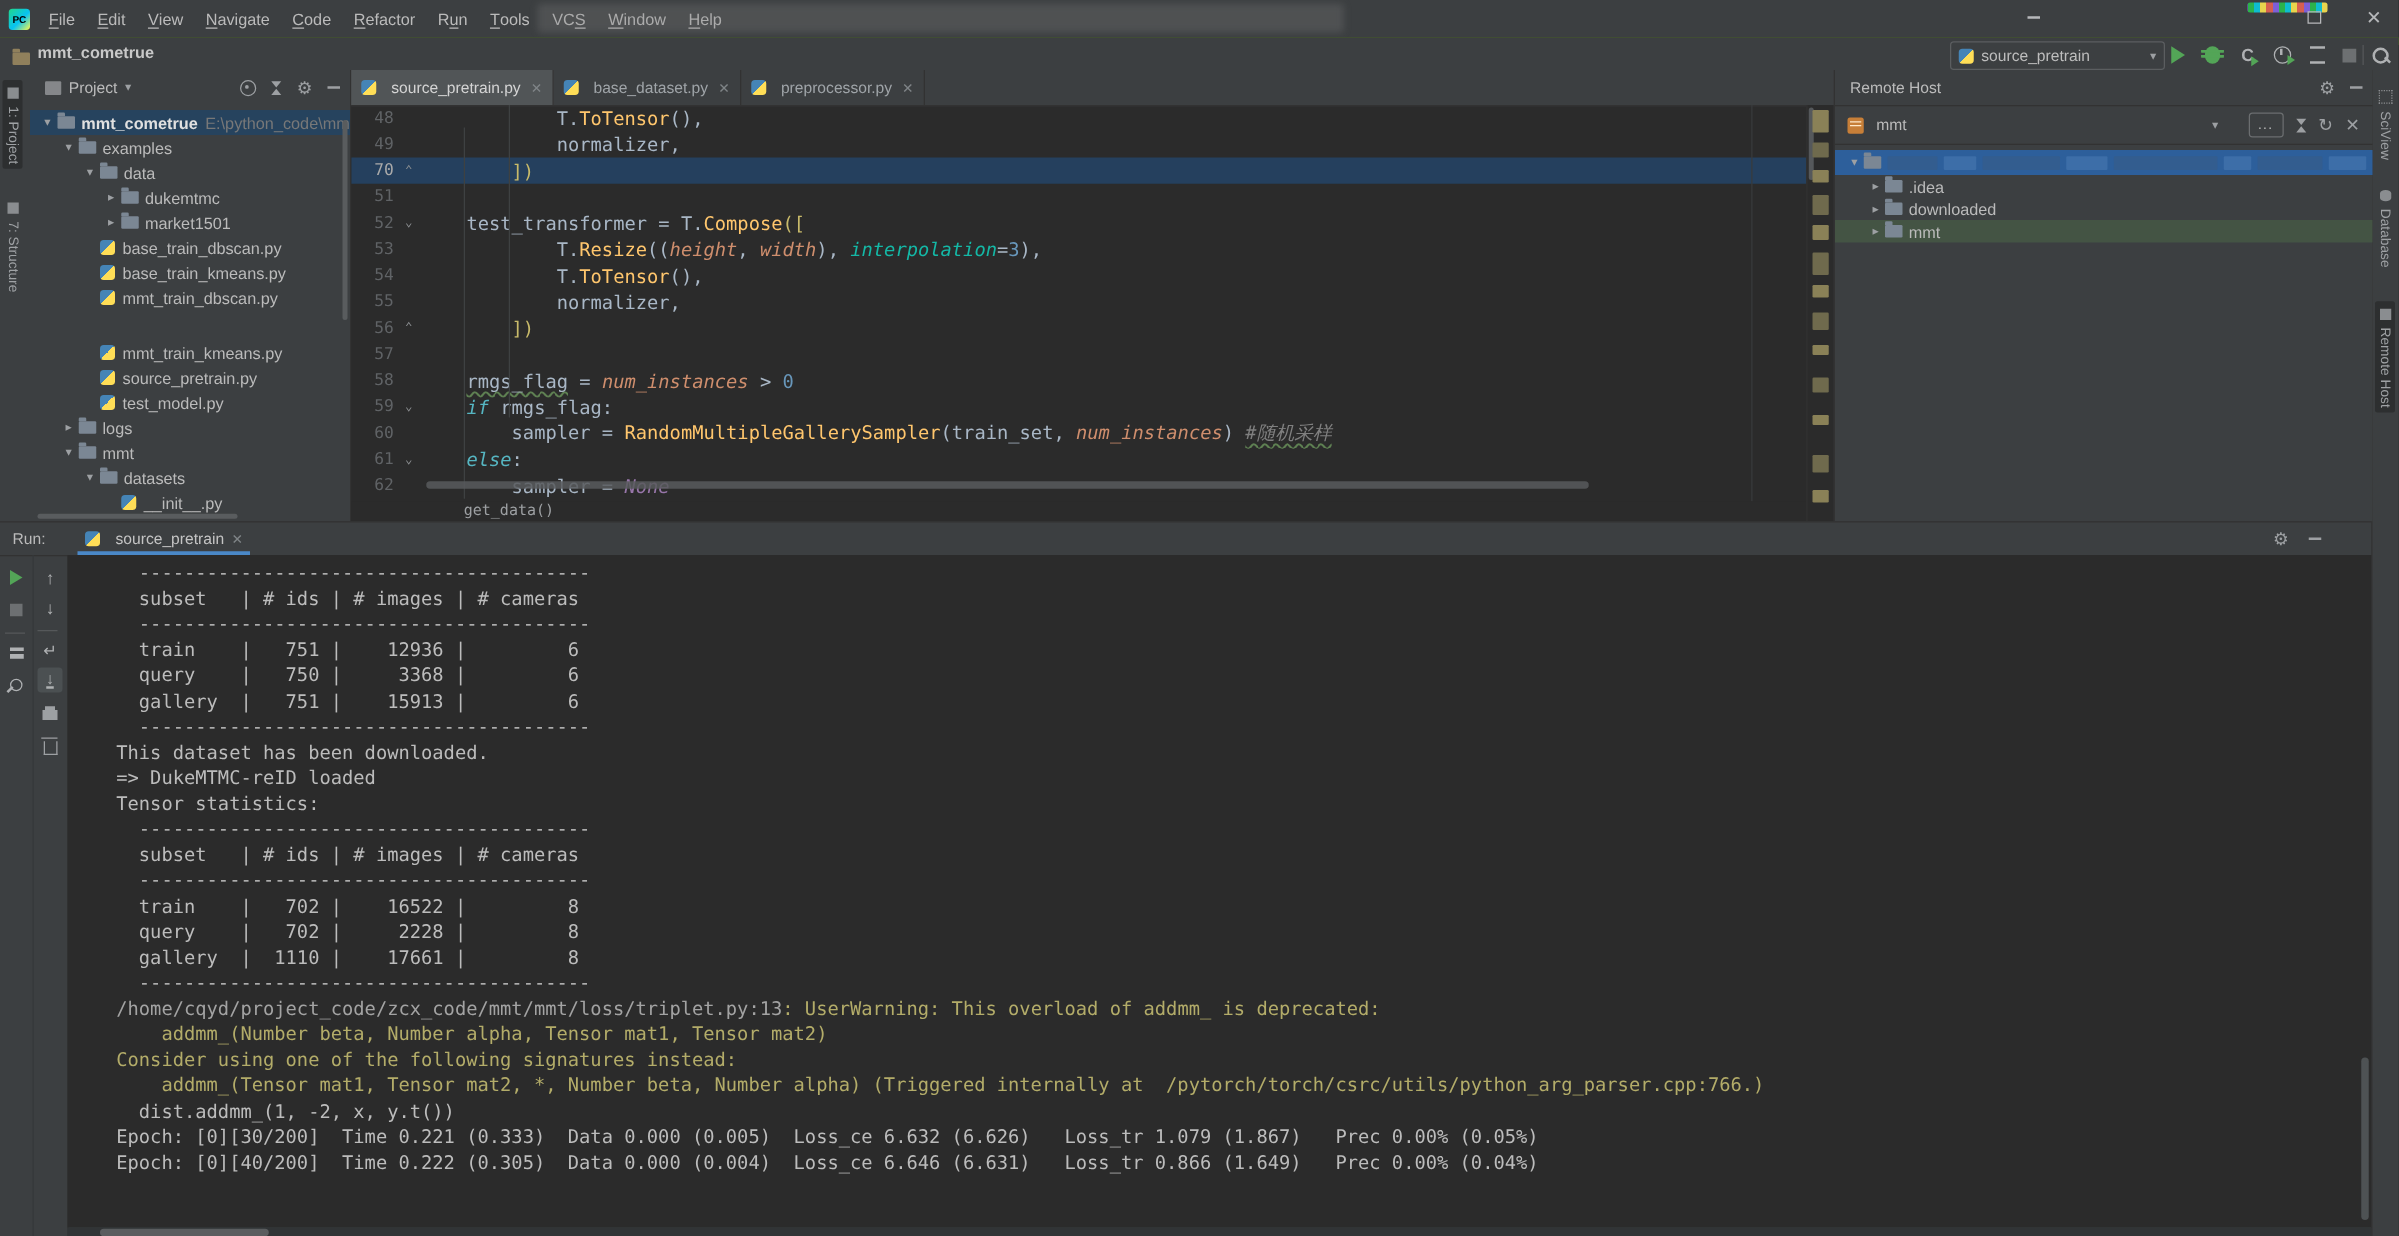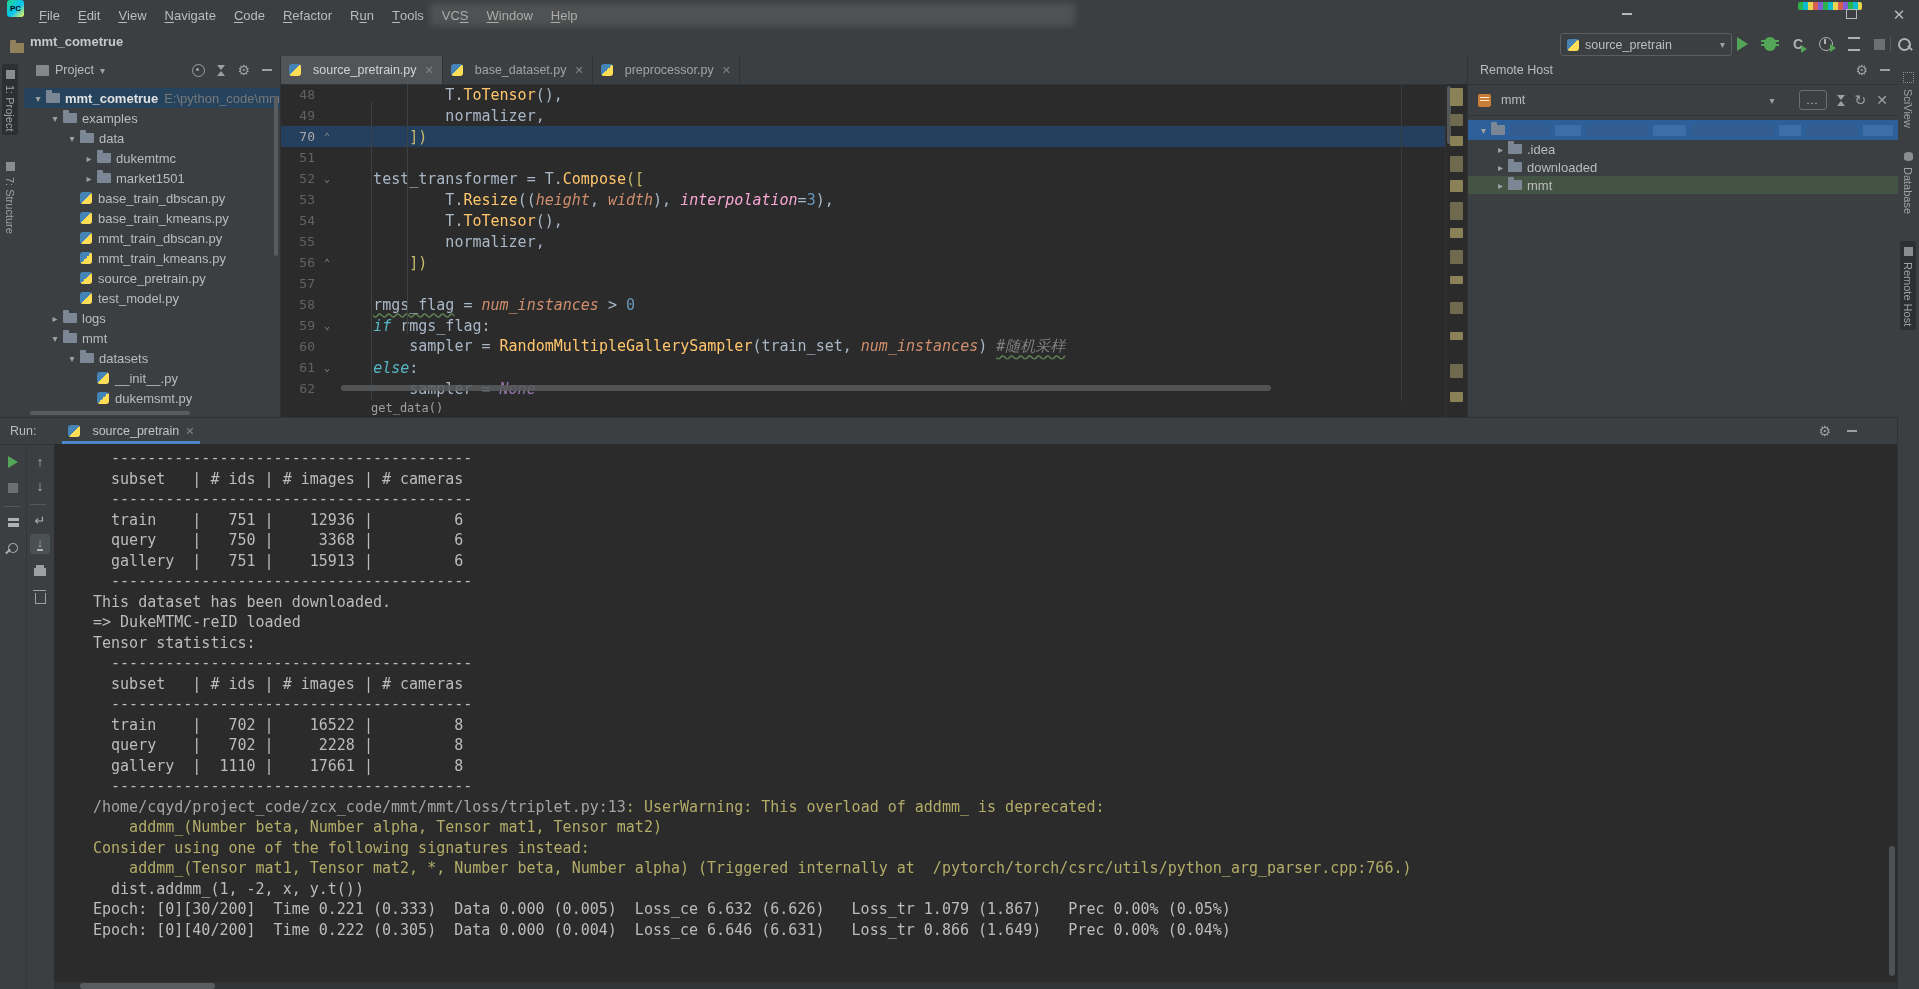--- a/index.html
+++ b/index.html
@@ -1,21 +1,21 @@
 <!DOCTYPE html>
 <html><head>
 <meta charset="utf-8">
 <style>
   html,body{margin:0;padding:0;background:#2b2b2b;}
   body{width:1919px;height:989px;position:relative;overflow:hidden;
        font-family:"Liberation Sans",sans-serif;color:#bbbbbb;
        -webkit-font-smoothing:antialiased;}
   .abs{position:absolute;}
   
-  #menubar{left:0;top:0;width:1919px;height:30px;background:#3c3f41;border-bottom:6px solid #4d7c0f;display:flex;align-items:flex-start;}
+  #menubar{left:0;top:0;width:1919px;height:30px;background:#3c3f41;border-bottom:6px solid #4d7c0f;display:flex;align-items:center;}
   #pc-logo{width:17px;height:17px;margin:0 6px 0 7px;border-radius:3px;
      background:linear-gradient(135deg,#21d789,#07c3f2 55%,#fcf84a);
      display:flex;align-items:center;justify-content:center;color:#000;font-size:8px;font-weight:bold;}
   .menu-item{padding:0 9px;font-size:13px;color:#bbbbbb;height:30px;display:flex;align-items:center;cursor:default;}
   .menu-item .mn{text-decoration:underline;text-underline-offset:2px;}
   #blur-band{left:430px;top:3px;width:645px;height:23px;background:rgba(130,130,130,.28);filter:blur(3px);border-radius:3px;}
   #color-strip{left:1798px;top:2px;width:64px;height:8px;border-radius:2px;
      background:repeating-linear-gradient(90deg,#2bb24c 0 5px,#0fbccf 5px 10px,#e8d44d 10px 15px,#d75f4f 15px 20px,#7d5fd7 20px 25px);}
   .win-btn{width:30px;height:24px;top:2px;display:flex;align-items:center;justify-content:center;color:#b6b8ba;}
   .wb-min{width:10px;height:2px;background:#b6b8ba;}
@@ -85,21 +85,21 @@
   #code-area{position:absolute;left:0;top:28px;right:22px;bottom:16px;overflow:hidden;
      font-family:"DejaVu Sans Mono",monospace;font-size:15px;}
   .code-line{height:21px;display:flex;align-items:center;white-space:pre;}
   .code-line.cur{background:#25405e;}
   .lnum{width:34px;flex:none;text-align:right;color:#606366;font-size:13px;padding-right:4px;}
   .code-line.cur .lnum{color:#a9a9a9;}
   .fold{width:16px;flex:none;text-align:center;color:#8c8f92;font-size:10px;}
   .ctext{padding-left:2px;}
   .sd{color:#a9b7c6;} .sf{color:#ffc66d;} .sy{color:#c8ba6a;}
   .sk{color:#56b6c2;font-style:italic;} .sn{color:#6897bb;}
-  .sl{color:#cf8e6d;font-style:italic;} .sp{color:#f9a8d4;font-style:italic;}
+  .sl{color:#cf8e6d;font-style:italic;} .sp{color:#14b8a6;font-style:italic;}
   .sN{color:#9876aa;font-style:italic;} .scm{color:#7f7f7f;font-style:italic;}
   .wavy{text-decoration:underline;text-decoration-style:wavy;text-decoration-color:#5e8052;text-underline-offset:3px;}
   .indent-guide{position:absolute;width:1px;background:#3e4142;}
   #wrap-guide{position:absolute;left:1120px;top:28px;bottom:16px;width:1px;background:#383b3c;}
   #editor-hscroll{left:60px;bottom:26px;width:930px;height:6px;background:#585b5d;opacity:.85;border-radius:3px;}
   #breadcrumb{position:absolute;left:0;right:22px;bottom:0;height:16px;font-family:"DejaVu Sans Mono",monospace;font-size:12px;color:#9da0a3;padding-left:90px;background:#2b2b2b;}
   #stripe{position:absolute;right:0;top:28px;bottom:0;width:22px;background:#2b2b2b;border-left:1px solid #323232;}
   .stripe-mark{position:absolute;left:4px;width:13px;border-radius:1px;}
   #stripe-thumb{position:absolute;left:1px;top:2px;width:4px;height:58px;background:#55585b;border-radius:2px;}
   
@@ -330,21 +330,21 @@
       <div class="tree-row" style="padding-left: 40px;">
         <span class="tw-arrow"></span>
         <span class="tw-py"></span>
         <span class="tree-label">base_train_kmeans.py</span>
       </div>
       <div class="tree-row" style="padding-left: 40px;">
         <span class="tw-arrow"></span>
         <span class="tw-py"></span>
         <span class="tree-label">mmt_train_dbscan.py</span>
       </div>
-      <div class="tree-row" style="padding-left: 40px;">
+      <div class="tree-row" style="padding-left: 40px; margin-top: 24px;">
         <span class="tw-arrow"></span>
         <span class="tw-py"></span>
         <span class="tree-label">mmt_train_kmeans.py</span>
       </div>
       <div class="tree-row" style="padding-left: 40px;">
         <span class="tw-arrow"></span>
         <span class="tw-py"></span>
         <span class="tree-label">source_pretrain.py</span>
       </div>
       <div class="tree-row" style="padding-left: 40px;">

